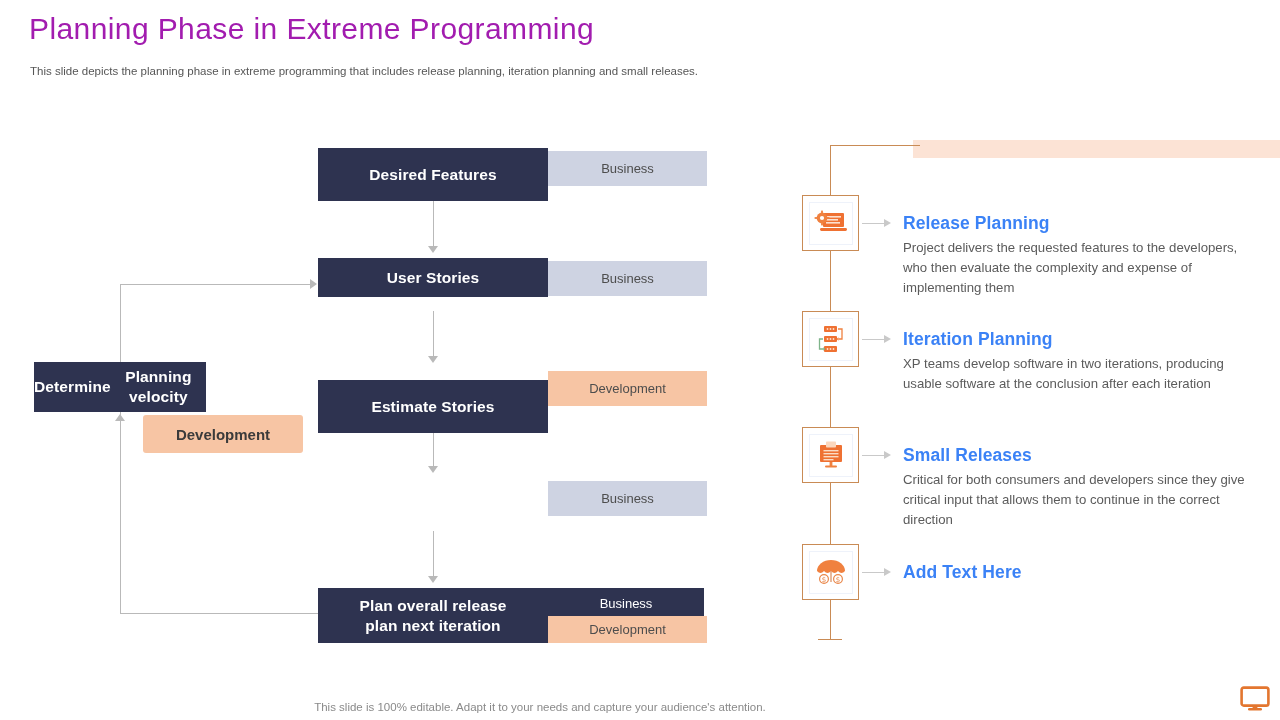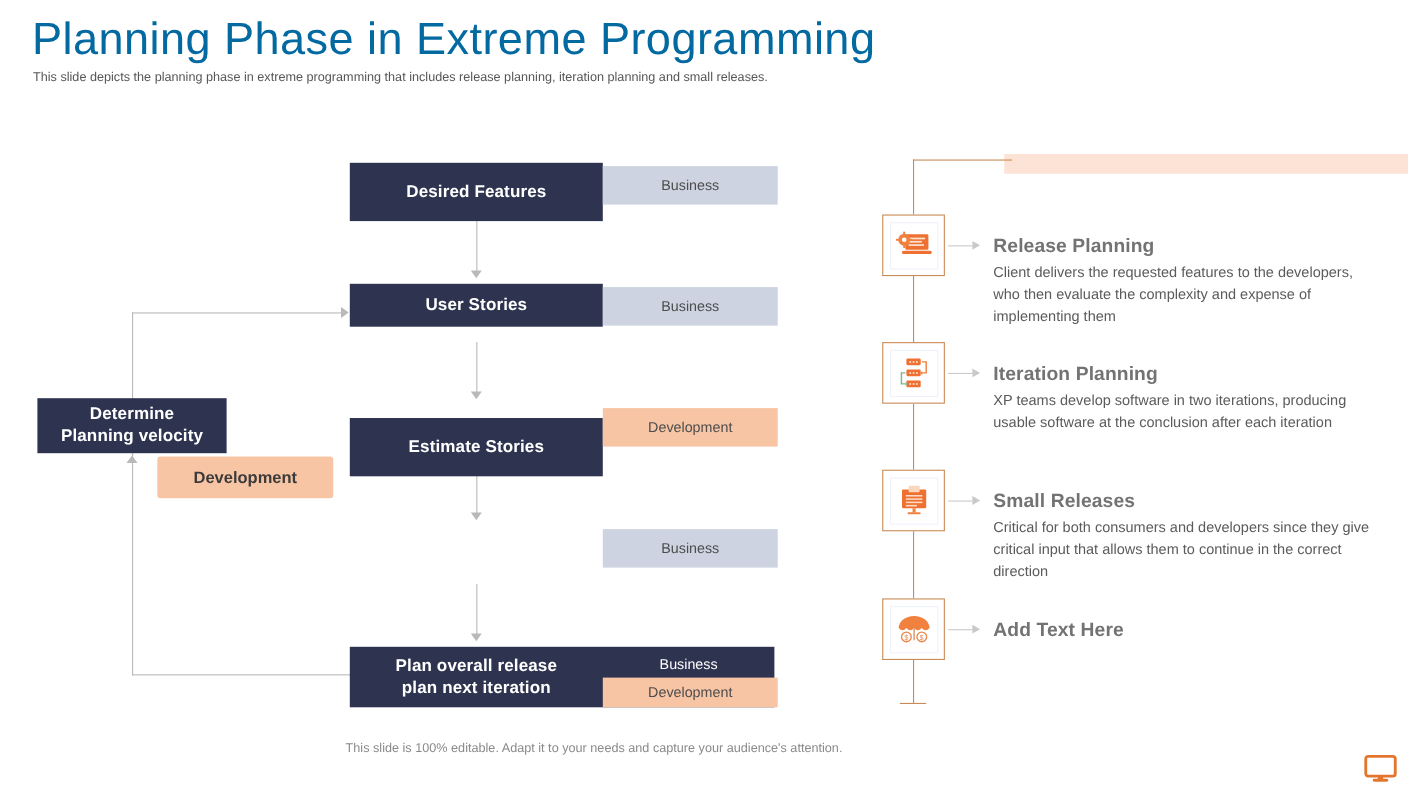--- a/index.html
+++ b/index.html
@@ -15,24 +15,24 @@
     overflow: hidden;
     font-family: "Liberation Sans", sans-serif;
     color: #3b3b3b;
   }
 
   
   #slide-title {
     position: absolute;
     left: 29px;
     top: 12px;
-    font-size: 41px;
+    font-size: 30px;
     font-weight: 400;
     letter-spacing: 0.4px;
-    color: #0369a1;
+    color: #a21caf;
     white-space: nowrap;
   }
   #slide-subtitle {
     position: absolute;
     left: 30px;
     top: 65px;
     font-size: 11.5px;
     color: #565656;
     white-space: nowrap;
   }
@@ -167,37 +167,37 @@
   .item-arrow-stem {
     position: absolute;
     height: 1px;
     width: 22px;
     background: #c9c9c9;
   }
   .item-title {
     position: absolute;
     font-size: 17.5px;
     font-weight: bold;
-    color: #737373;
+    color: #3b82f6;
     letter-spacing: 0.1px;
     white-space: nowrap;
   }
   .item-desc {
     position: absolute;
     font-size: 13.2px;
     color: #5b5b5b;
     line-height: 1.52;
     width: 352px;
   }
 
   
   #footer-note {
     position: absolute;
     left: 0;
-    top: 675px;
+    top: 701px;
     width: 1080px;
     text-align: center;
     font-size: 11.5px;
     color: #8a8a8a;
   }
   #brand-logo {
     position: absolute;
     left: 1240px;
     top: 686px;
     width: 30px;
@@ -242,21 +242,21 @@
 
   <div class="flow-tag tag-business" style="left:548px; top:481px; width:159px; height:35px;">Business</div>
 
   <div class="flow-node" style="left:318px; top:588px; width:386px; height:55px; justify-content:flex-start;">
     <span style="display:block; width:230px; text-align:center; white-space:pre-line;">Plan overall release
 plan next iteration</span>
   </div>
   <div class="flow-tag tag-on-dark" style="left:548px; top:590px; width:156px; height:26px;">Business</div>
   <div class="flow-tag tag-development" style="left:548px; top:616px; width:159px; height:27px;">Development</div>
 
-  <div class="flow-node" style="left:34px; top:362px; width:172px; height:50px; flex-direction:column;">
+  <div class="flow-node" style="left:34px; top:362px; width:172px; height:50px; flex-direction:row;">
     <span>Determine</span>
     <span>Planning velocity</span>
   </div>
   <div class="flow-tag tag-development" style="left:143px; top:415px; width:160px; height:38px; font-size:15px; font-weight:bold; color:#3b3b3b; border-radius:3px;">Development</div>
 </div>
 
 <div id="timeline-panel">
 
   <div id="peach-banner"></div>
 
@@ -279,21 +279,21 @@
           <rect x="7.1" y="13.8" width="1.8" height="2.6"></rect>
           <rect x="0.6" y="8.1" width="2.6" height="1.8"></rect>
           <rect x="12.8" y="8.1" width="2.6" height="1.8"></rect>
         </g>
       </svg>
     </div>
   </div>
   <div class="item-arrow-stem" style="left:72px; top:103px;"></div>
   <div class="item-arrow" style="left:94px; top:99px;"></div>
   <div class="item-title" style="left:113px; top:93px;">Release Planning</div>
-  <div class="item-desc" style="left:113px; top:118px;">Client delivers the requested features to the developers, who then evaluate the complexity and expense of implementing them</div>
+  <div class="item-desc" style="left:113px; top:118px;">Project delivers the requested features to the developers, who then evaluate the complexity and expense of implementing them</div>
 
   <div class="icon-box" style="left:12px; top:191px;">
     <div class="icon-inner">
       <svg width="32" height="30" viewBox="0 0 32 30" aria-hidden="true">
         <g fill="#ef7132">
           <rect x="9" y="2" width="13" height="6" rx="1"></rect>
           <rect x="9" y="12" width="13" height="6" rx="1"></rect>
           <rect x="9" y="22" width="13" height="6" rx="1"></rect>
         </g>
         <g fill="#fde0cf">

